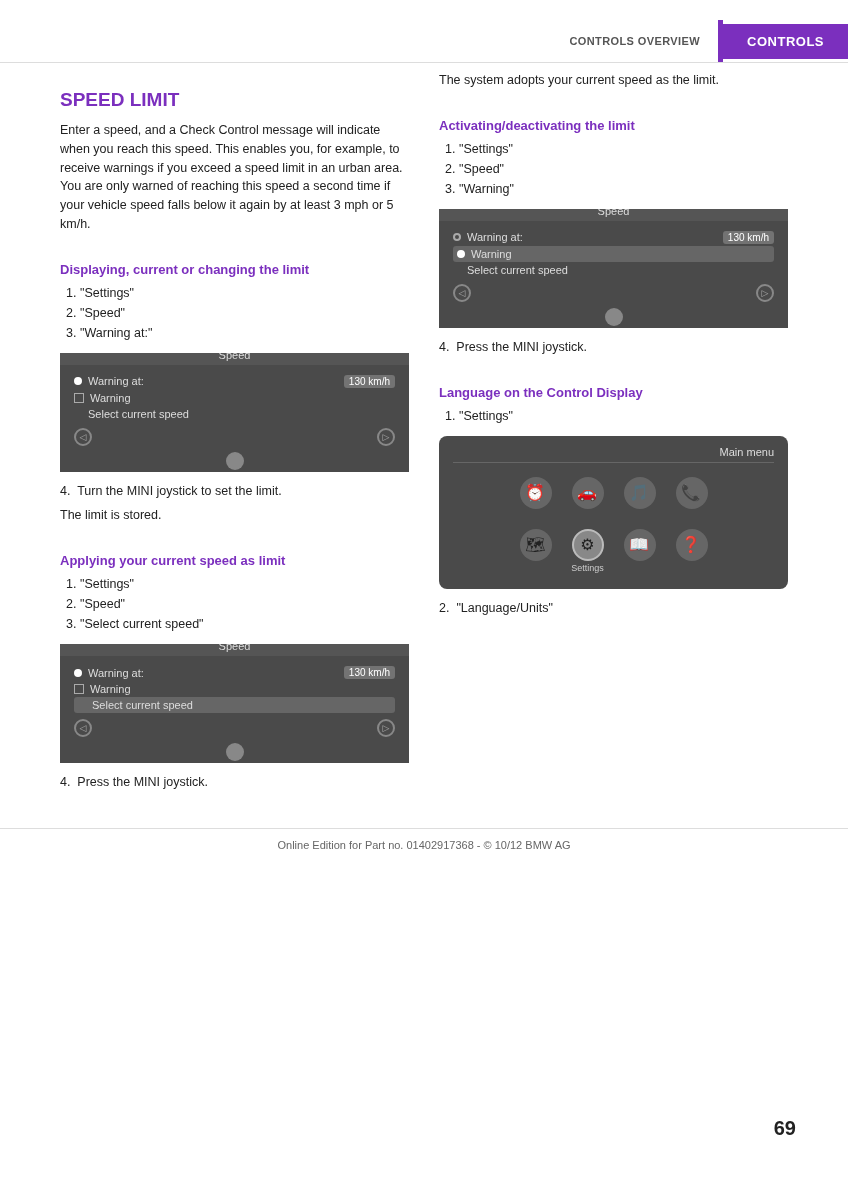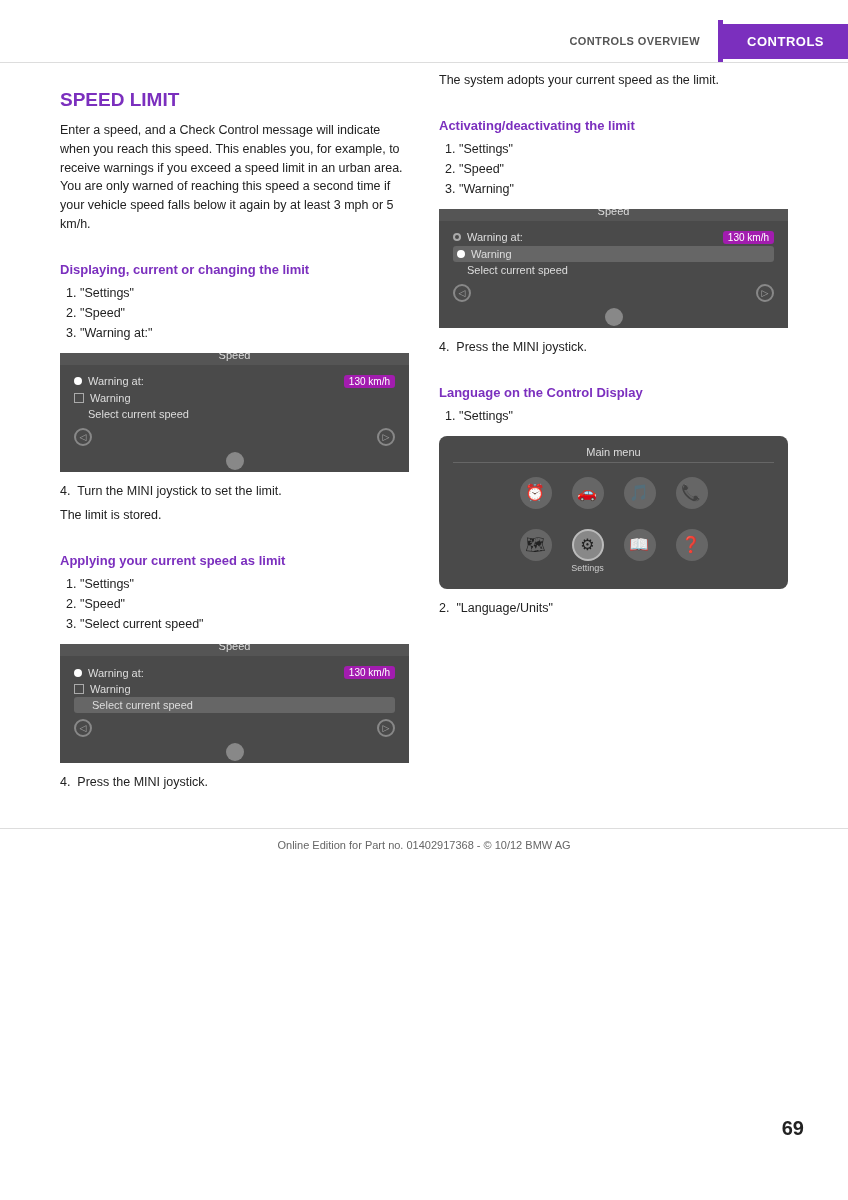--- a/index.html
+++ b/index.html
@@ -104,21 +104,21 @@
     }
     .screen-row .checkbox {
       width: 10px;
       height: 10px;
       border: 1.5px solid #aaa;
       margin-right: 6px;
       flex-shrink: 0;
     }
     .screen-row .badge {
       margin-left: auto;
-      background: #a21caf;
+      background: #737373;
       border-radius: 3px;
       padding: 1px 5px;
       font-size: 10px;
       color: #fff;
     }
     .screen-row.selected-row {
       background: #666;
       border-radius: 3px;
       padding: 2px 4px;
     }
@@ -152,21 +152,21 @@
     .main-menu-screen {
       background: #4a4a4a;
       border-radius: 8px;
       margin: 10px 0;
       padding: 10px 14px;
       text-align: center;
     }
     .main-menu-screen .menu-title {
       color: #ddd;
       font-size: 11px;
-      text-align: center;
+      text-align: right;
       margin-bottom: 8px;
       border-bottom: 1px solid #666;
       padding-bottom: 4px;
     }
     .menu-icon-item {
       display: flex;
       flex-direction: column;
       align-items: center;
       gap: 2px;
     }
@@ -193,21 +193,21 @@
     .footer {
       text-align: center;
       font-size: 11px;
       color: #666;
       margin-top: 30px;
       padding: 10px 11px 20px;
       border-top: 1px solid #ddd;
     }
     .page-number {
       position: absolute;
-      right: 44px;
+      right: 52px;
       bottom: 60px;
       font-size: 20px;
       font-weight: bold;
       color: #222;
     }
 
     .header-area {
       display: flex;
       justify-content: flex-end;
       align-items: center;

